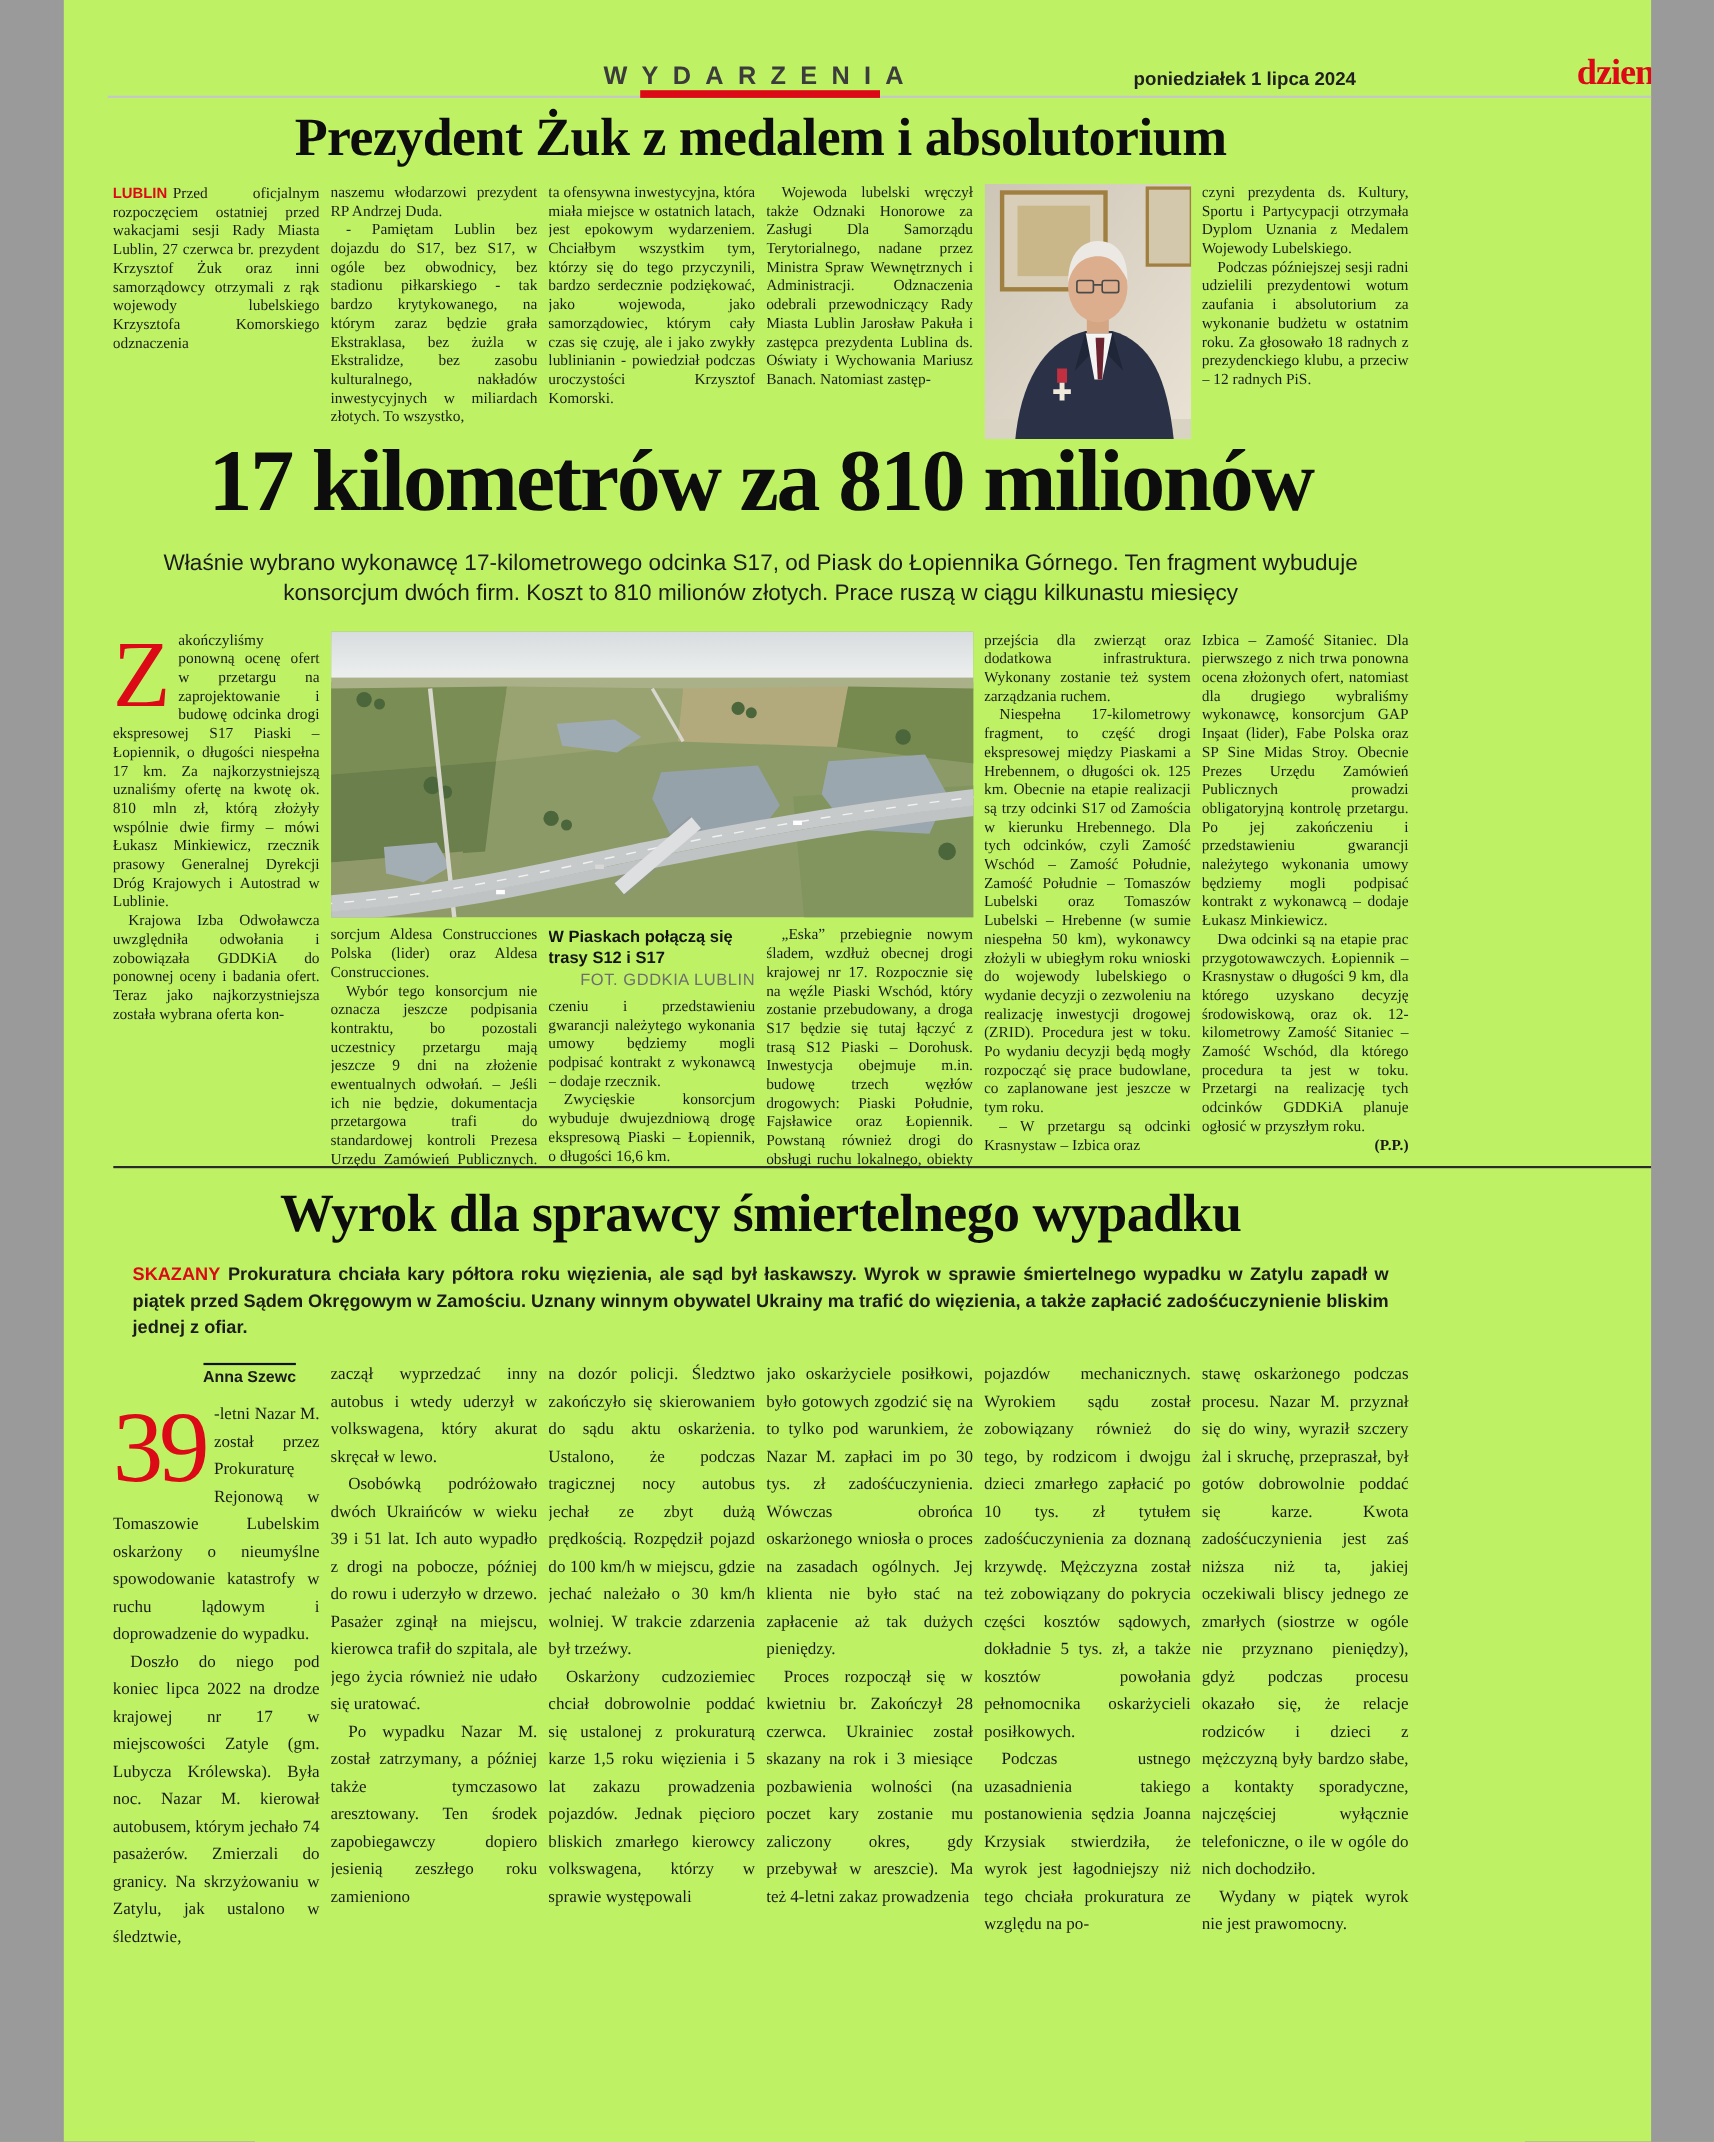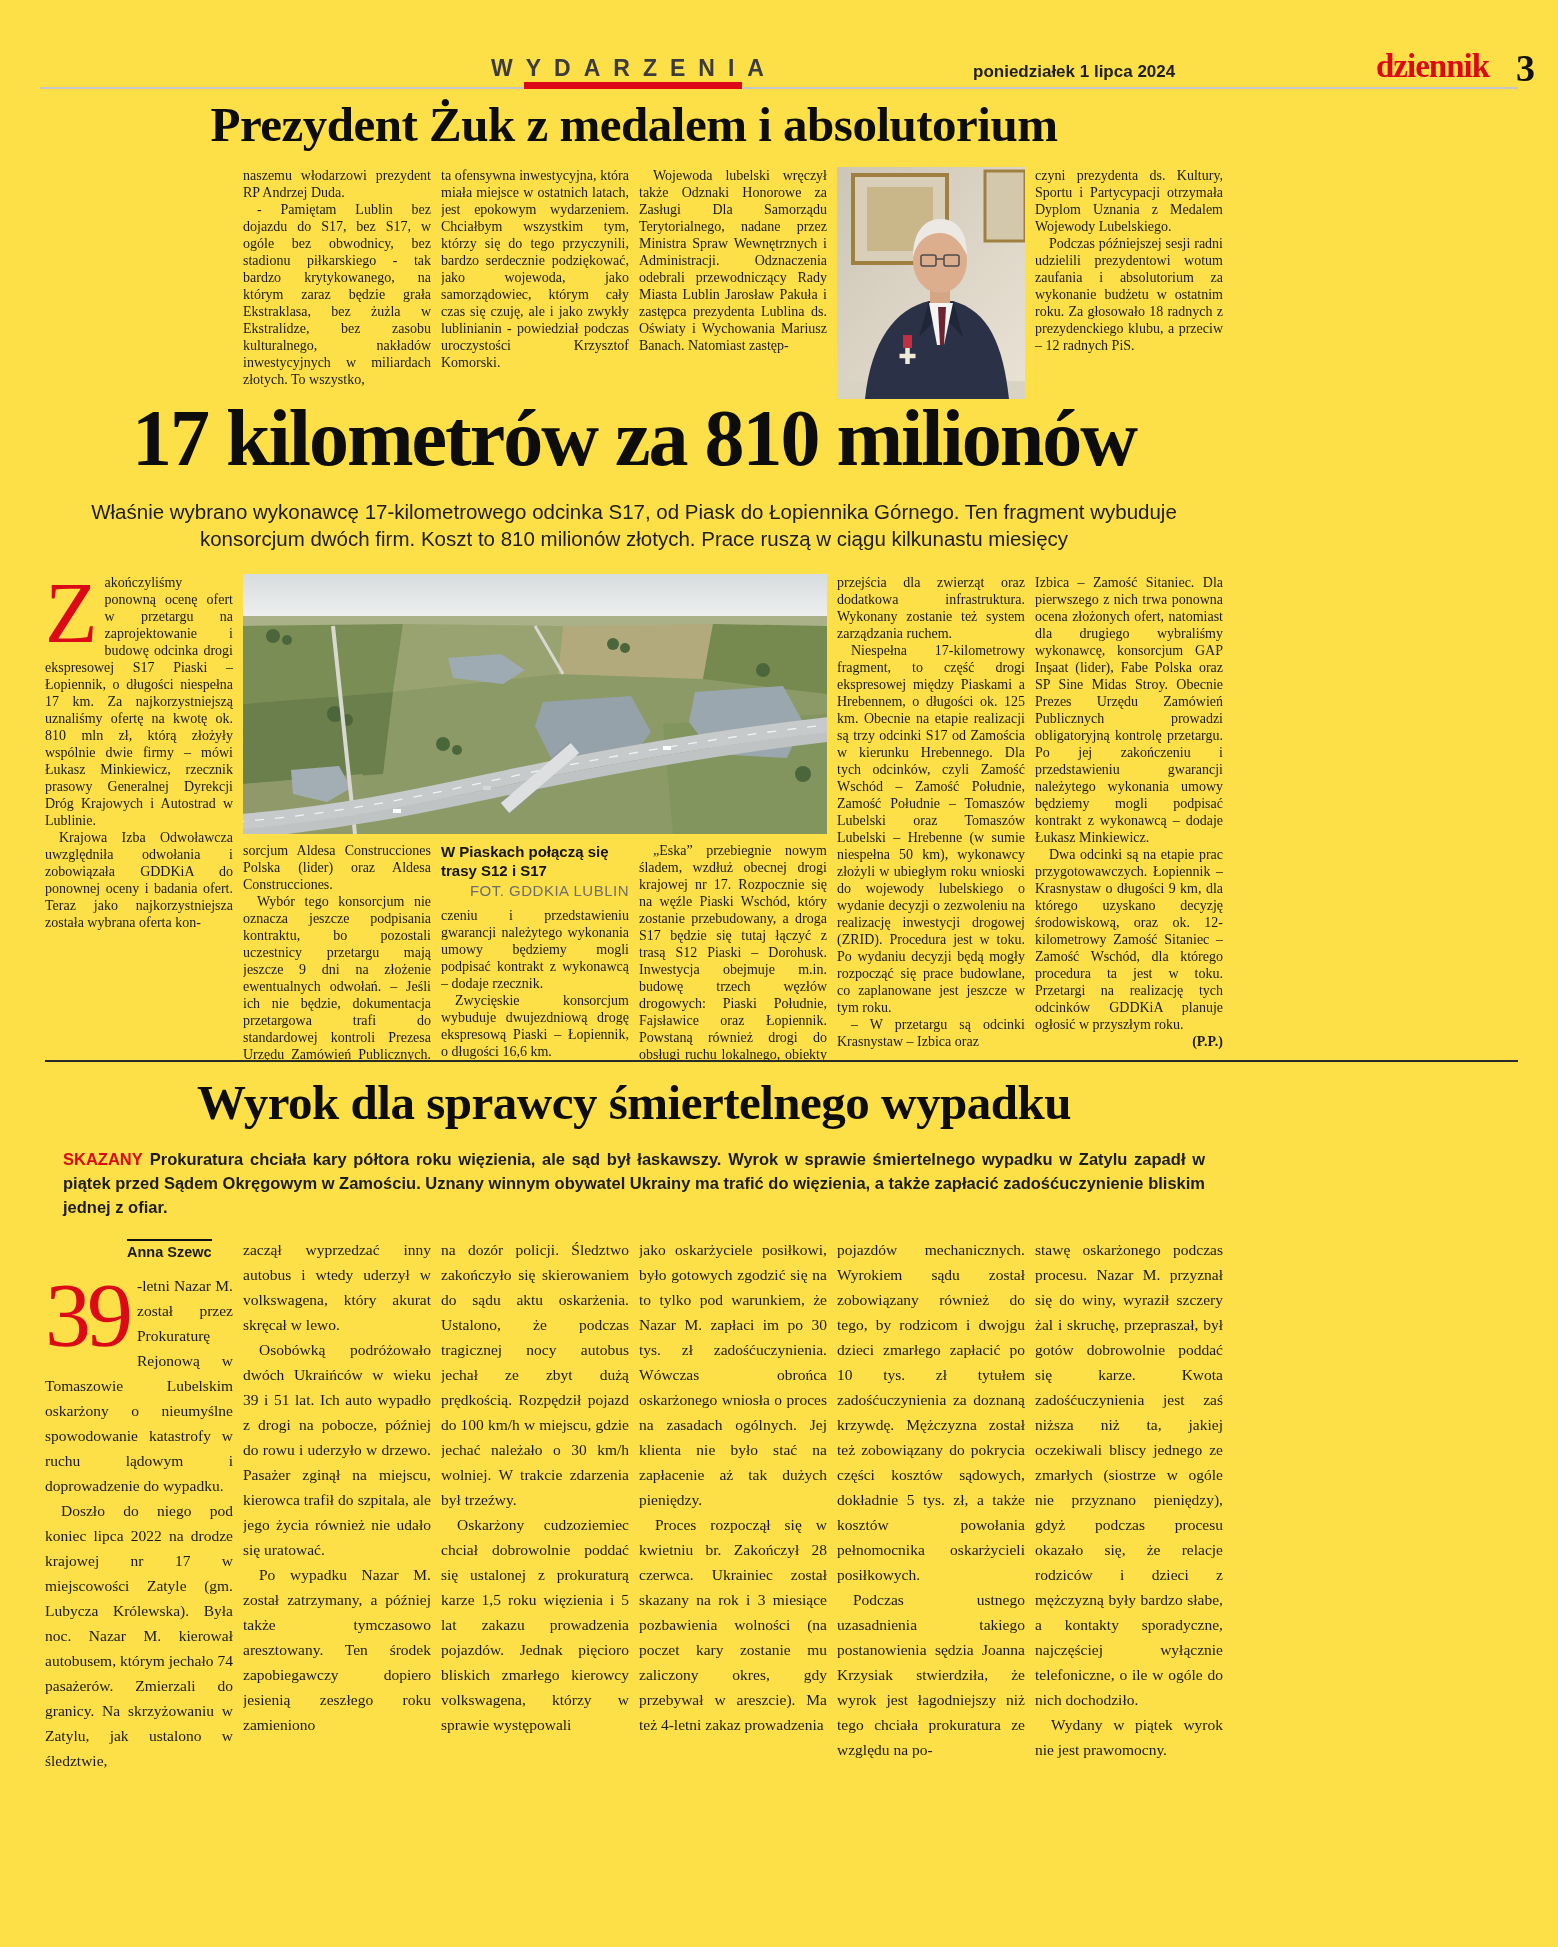--- a/index.html
+++ b/index.html
@@ -1,19 +1,19 @@
 <!DOCTYPE html>
 <html lang="pl"><head>
 <meta charset="utf-8">
 <style>
   * { margin:0; padding:0; box-sizing:border-box; }
   html,body { background:#9a9a9a; }
   .page {
-    position:relative; width:1558px; height:1947px; margin:0 auto;
-    background:#fde047; color:#1a1a1a;
+    position:relative; width:1443px; height:1947px; margin:0 auto;
+    background:#bef264; color:#1a1a1a;
     font-family:"Liberation Serif", serif; overflow:hidden;
   }
 
   
   .hdr-rule { position:absolute; left:40px; top:87px; width:1478px; height:2px; background:#c6c6c6; }
   .section-title {
     position:absolute; left:45px; top:55px; width:1178px; text-align:center;
     font-family:"Liberation Sans", sans-serif; font-weight:bold; font-size:23px;
     letter-spacing:13px; color:#3c3c3c;
   }
@@ -113,20 +113,21 @@
     <div class="section-bar"></div>
     <div class="hdr-date">poniedziałek 1 lipca 2024</div>
     <div class="hdr-logo">dziennik</div>
     <div class="hdr-page">3</div>
   </header>
 
   <article id="art1">
     <h1>Prezydent Żuk z medalem i absolutorium</h1>
     <div class="art-body">
       <div class="col">
+        <p><span class="kicker">LUBLIN</span><span>Przed oficjalnym rozpoczęciem ostatniej przed wakacjami sesji Rady Miasta Lublin, 27 czerwca br. prezydent Krzysztof Żuk oraz inni samorządowcy otrzymali z rąk wojewody lubelskiego Krzysztofa Komorskiego odznaczenia</span></p>
       </div>
       <div class="col">
         <p>naszemu włodarzowi prezydent RP Andrzej Duda.</p>
         <p class="ind">- Pamiętam Lublin bez dojazdu do S17, bez S17, w ogóle bez obwodnicy, bez stadionu piłkarskiego - tak bardzo krytykowanego, na którym zaraz będzie grała Ekstraklasa, bez żużla w Ekstralidze, bez zasobu kulturalnego, nakładów inwestycyjnych w miliardach złotych. To wszystko,</p>
       </div>
       <div class="col">
         <p>ta ofensywna inwestycyjna, która miała miejsce w ostatnich latach, jest epokowym wydarzeniem. Chciałbym wszystkim tym, którzy się do tego przyczynili, bardzo serdecznie podziękować, jako wojewoda, jako samorządowiec, którym cały czas się czuję, ale i jako zwykły lublinianin - powiedział podczas uroczystości Krzysztof Komorski.</p>
       </div>
       <div class="col">
         <p class="ind">Wojewoda lubelski wręczył także Odznaki Honorowe za Zasługi Dla Samorządu Terytorialnego, nadane przez Ministra Spraw Wewnętrznych i Administracji. Odznaczenia odebrali przewodniczący Rady Miasta Lublin Jarosław Pakuła i zastępca prezydenta Lublina ds. Oświaty i Wychowania Mariusz Banach. Natomiast zastęp-</p>

